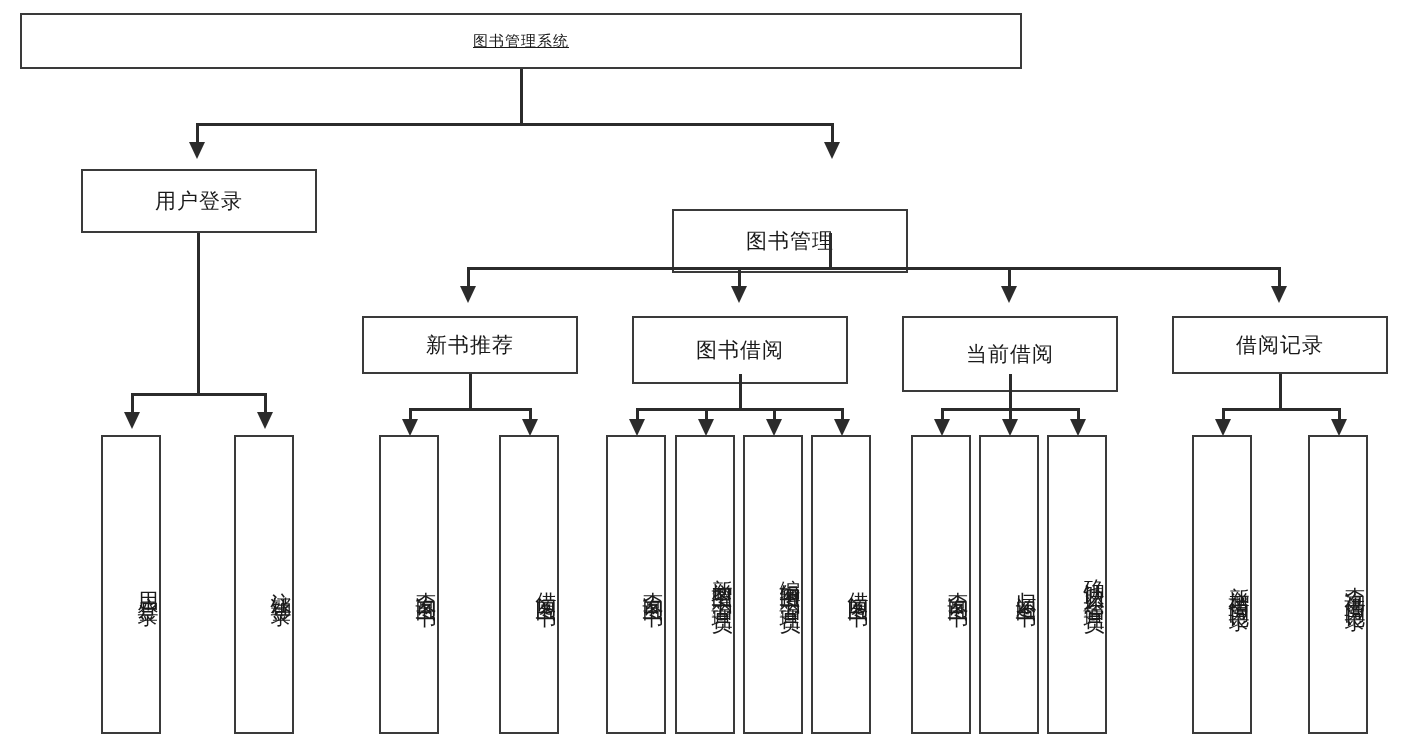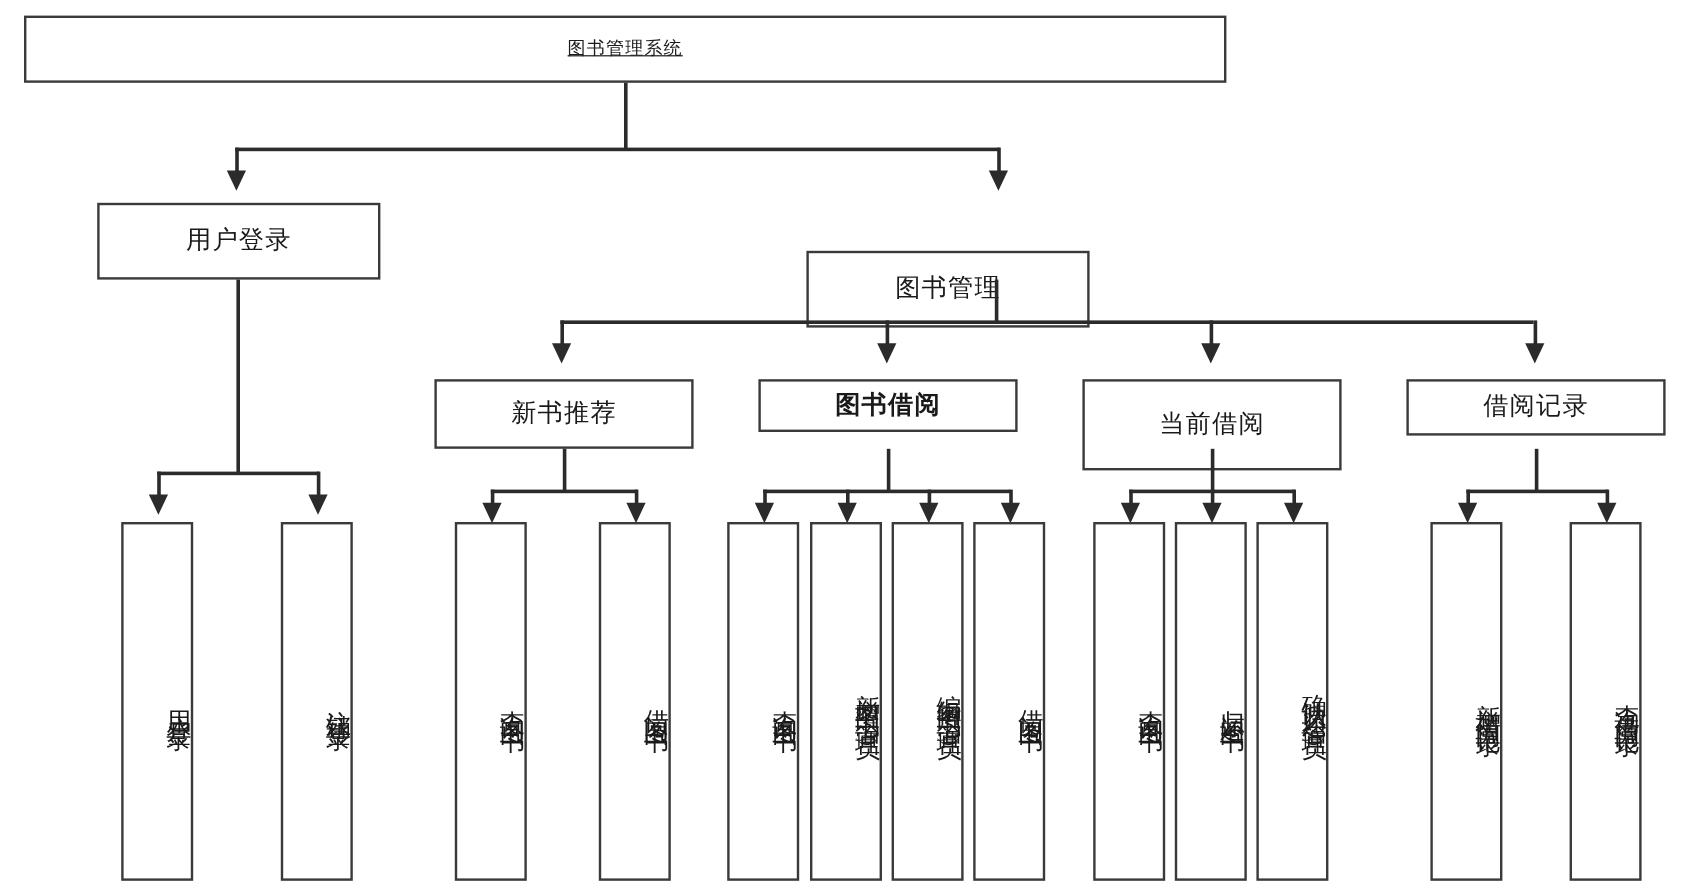--- a/index.html
+++ b/index.html
@@ -97,23 +97,23 @@
   <div class="ln lnv" style="left:467px;top:267px;height:22px;"></div>
   <div class="arrow" style="left:460px;top:286px;"></div>
   <div class="ln lnv" style="left:738px;top:267px;height:22px;"></div>
   <div class="arrow" style="left:731px;top:286px;"></div>
   <div class="ln lnv" style="left:1008px;top:267px;height:22px;"></div>
   <div class="arrow" style="left:1001px;top:286px;"></div>
   <div class="ln lnv" style="left:1278px;top:267px;height:22px;"></div>
   <div class="arrow" style="left:1271px;top:286px;"></div>
 
   <div class="node h" style="left:362px;top:316px;width:216px;height:58px;">新书推荐</div>
-  <div class="node h" style="left:632px;top:316px;width:216px;height:44px;font-weight:bold;">图书借阅</div>
+  <div class="node h" style="left:632px;top:316px;width:216px;height:68px;">图书借阅</div>
   <div class="node h" style="left:902px;top:316px;width:216px;height:76px;">当前借阅</div>
-  <div class="node h" style="left:1172px;top:316px;width:216px;height:47px;text-align:right;">借阅记录</div>
+  <div class="node h" style="left:1172px;top:316px;width:216px;height:58px;text-align:right;">借阅记录</div>
 
   <div class="ln lnv" style="left:469px;top:374px;height:36px;"></div>
   <div class="ln lnh" style="left:409px;top:408px;width:122px;height:2.5px;"></div>
   <div class="ln lnv" style="left:409px;top:408px;height:14px;"></div>
   <div class="arrow" style="left:402px;top:419px;"></div>
   <div class="ln lnv" style="left:529px;top:408px;height:14px;"></div>
   <div class="arrow" style="left:522px;top:419px;"></div>
 
   <div class="ln lnv" style="left:739px;top:374px;height:36px;"></div>
   <div class="ln lnh" style="left:636px;top:408px;width:206px;height:2.5px;"></div>

